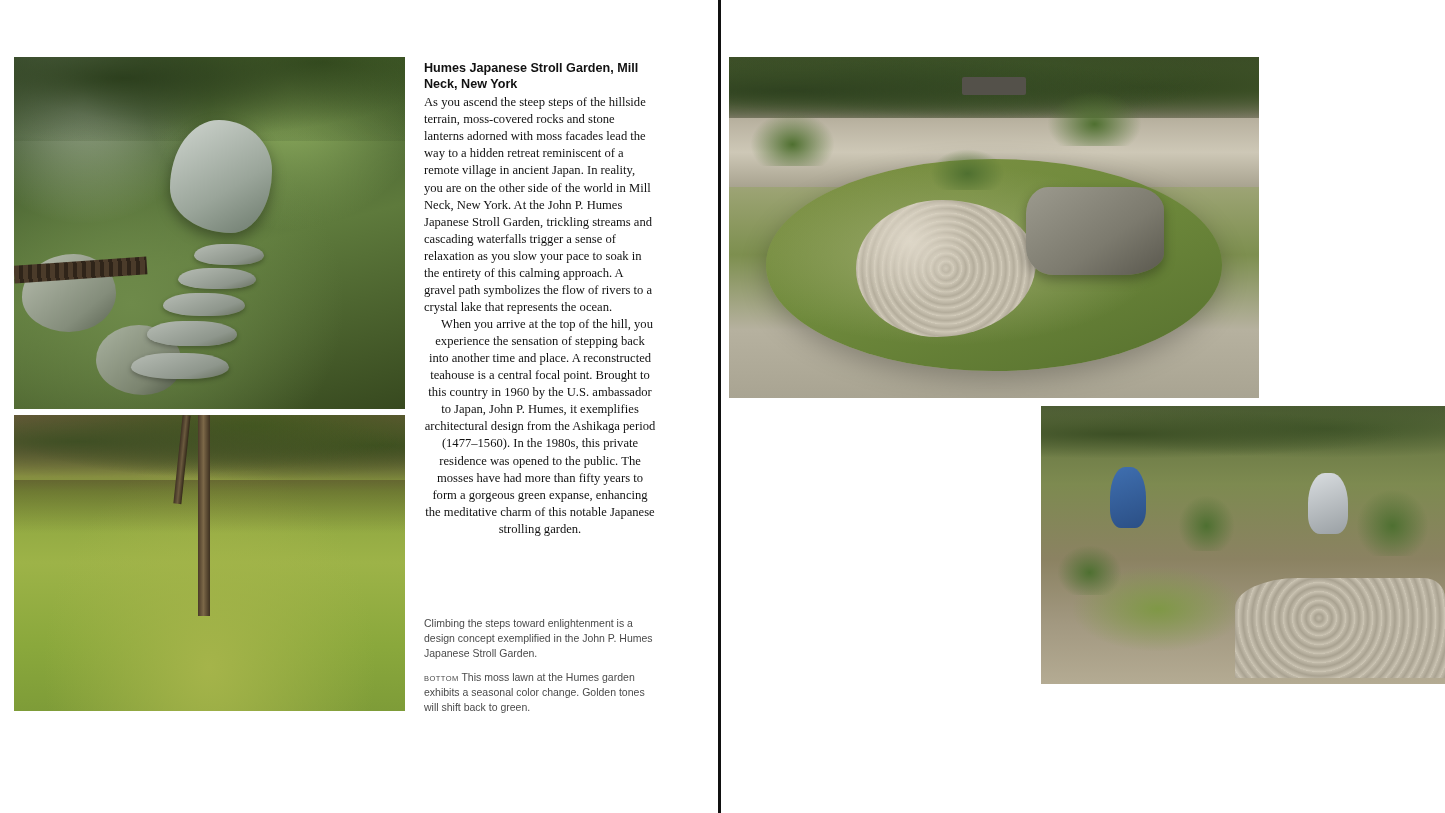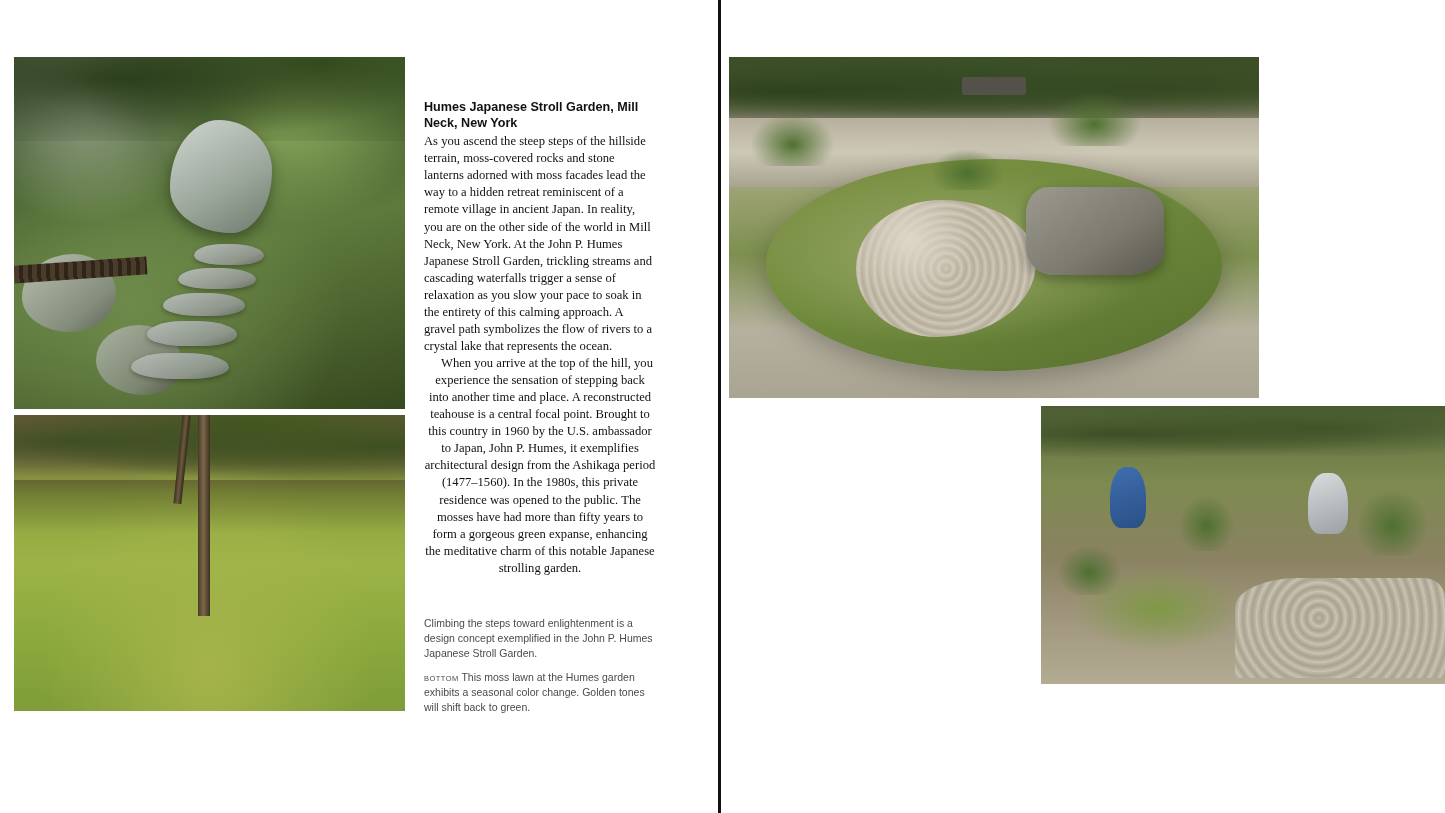--- a/index.html
+++ b/index.html
@@ -159,21 +159,21 @@
   .para {
     font-family: "Liberation Serif", serif;
     font-size: 12.6px;
     line-height: 1.355;
     margin: 0;
     text-align: left;
   }
   .para.indent { text-indent: 14px; text-align: center; }
 
   #col-humes {
-    left: 424px; top: 60px; width: 232px; margin-top: 39px;
+    left: 424px; top: 60px; width: 232px;
   }
 
   
   .page-right {
     position: absolute;
     left: 721px; top: 0;
     width: 724px; height: 813px;
   }
   #photo-circle-garden {
     position: absolute;

